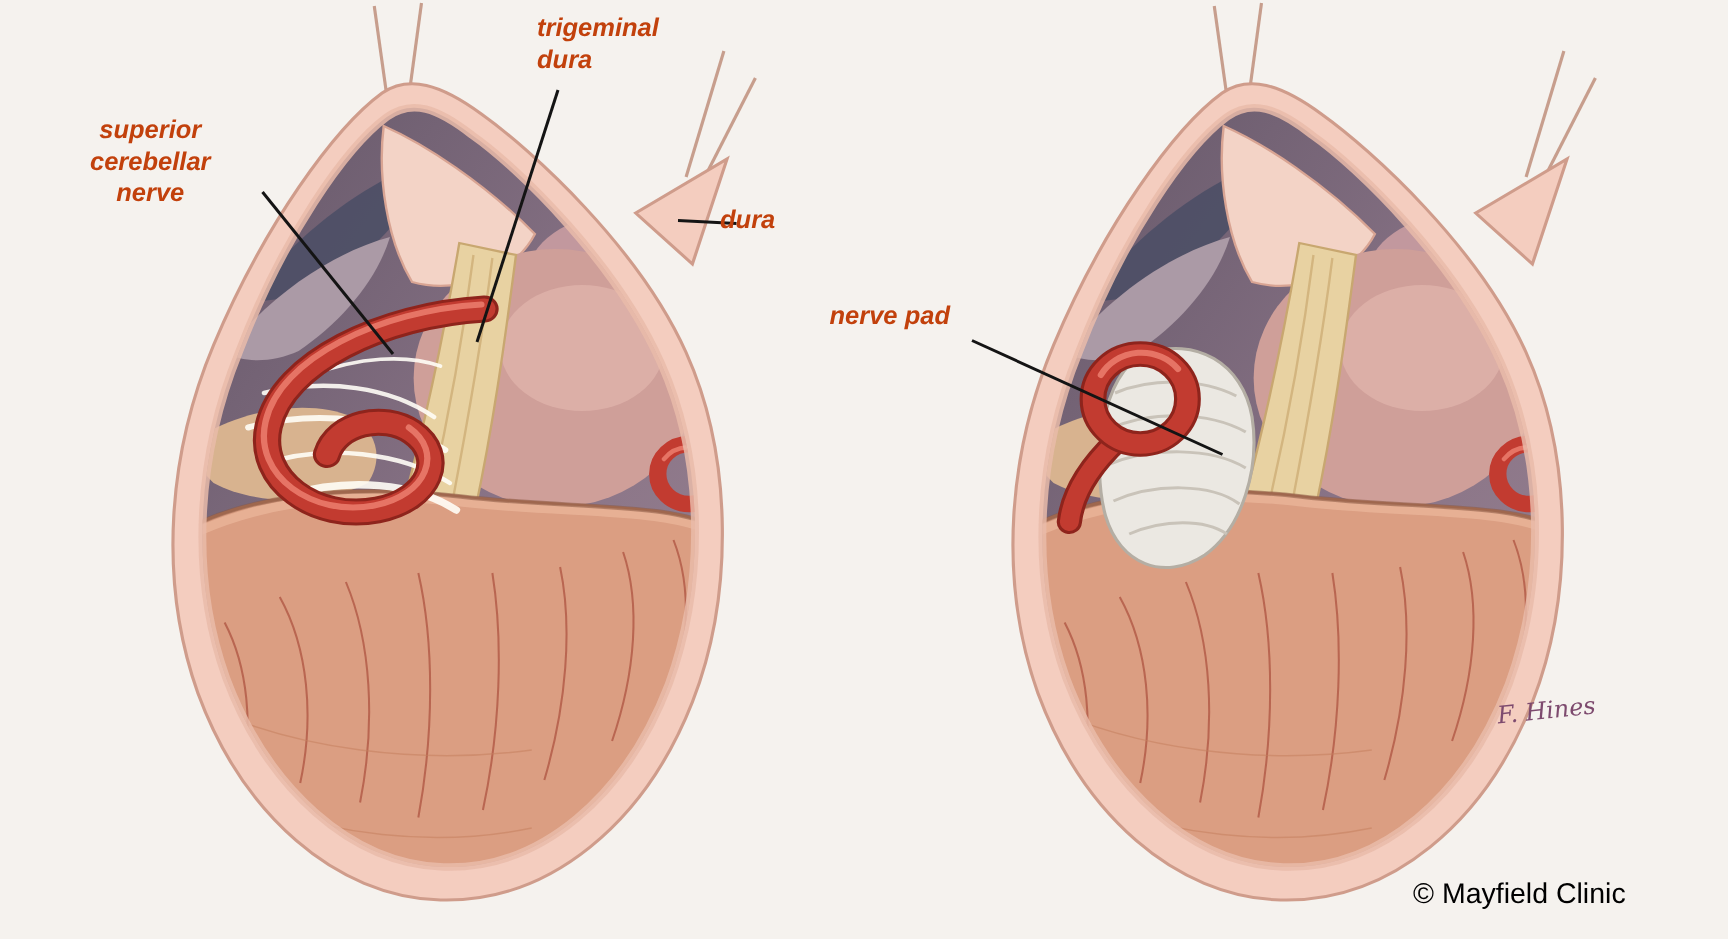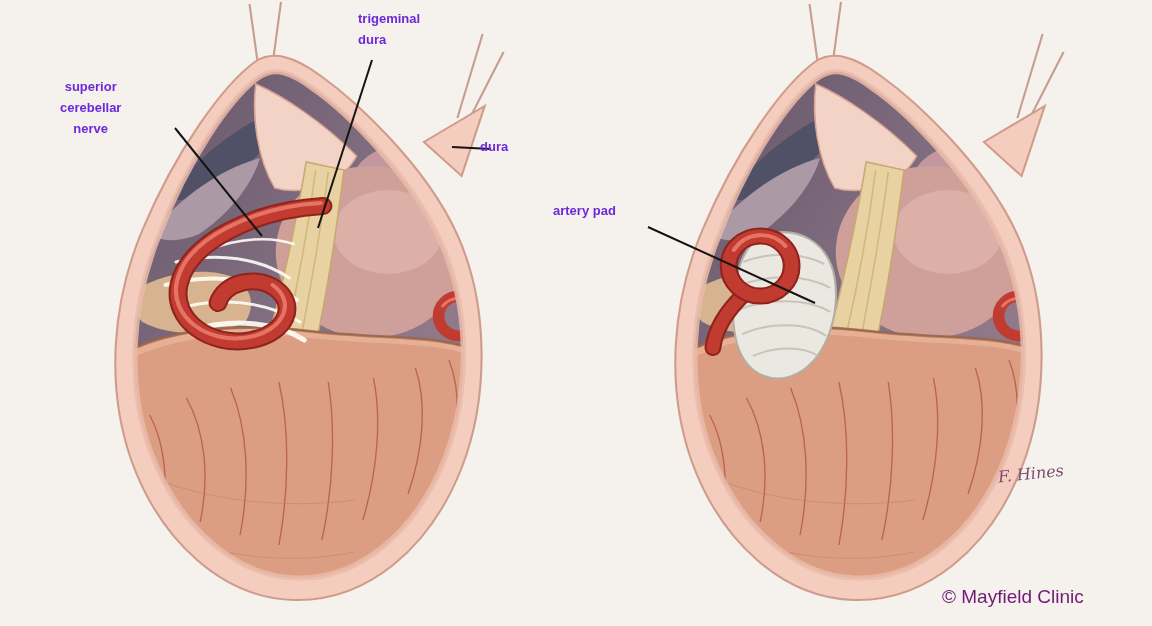--- a/index.html
+++ b/index.html
@@ -1,21 +1,21 @@
 <!DOCTYPE html>
 <html><head>
 <meta charset="utf-8">
 <style>
   html,body{margin:0;padding:0;background:#f5f2ee;}
   .stage{position:relative;width:1152px;height:626px;background:#f5f2ee;
          font-family:"Liberation Sans",sans-serif;overflow:hidden;}
   svg{position:absolute;left:0;top:0;}
-  .label{position:absolute;color:#6d28d9;font-weight:bold;font-size:13px;line-height:21px;}
+  .label{position:absolute;color:#c2410c;font-weight:bold;font-size:17px;line-height:21px;font-style:italic;}
   .label span{display:block;}
-  .credit{position:absolute;left:942px;top:586px;font-size:19px;color:#701a75;}
+  .credit{position:absolute;left:942px;top:586px;font-size:19px;color:#000000;}
   .signature{position:absolute;left:998px;top:464px;font-family:"DejaVu Serif",serif;
              font-style:italic;font-size:16px;color:#7d4a6e;transform:rotate(-6deg);}
   
   .thread{stroke:#c79e8d;stroke-width:2;fill:none;}
   .rim{fill:#f4cdbf;stroke:#cf9c8b;stroke-width:2;}
   .innerEdge{stroke:#e9bba9;stroke-width:5;fill:none;opacity:.85;}
   .lead{stroke:#141414;stroke-width:2;}
   .strand{stroke:rgba(255,253,246,.9);fill:none;stroke-linecap:round;}
   .vessel-under{stroke:#8e241c;fill:none;stroke-linecap:round;}
   .vessel-main{stroke:#c23b30;fill:none;stroke-linecap:round;}
@@ -163,19 +163,19 @@
   <div class="label" style="left:358px;top:8px;">
     <span>trigeminal</span>
     <span>dura</span>
   </div>
 
   <div class="label" style="left:480px;top:136px;">
     <span>dura</span>
   </div>
 
   <div class="label" style="left:553px;top:200px;">
-    <span>artery pad</span>
+    <span>nerve pad</span>
   </div>
 
   <div class="signature">F. Hines</div>
 
   <div class="credit">© Mayfield Clinic</div>
 </div>
 
 </body></html>

